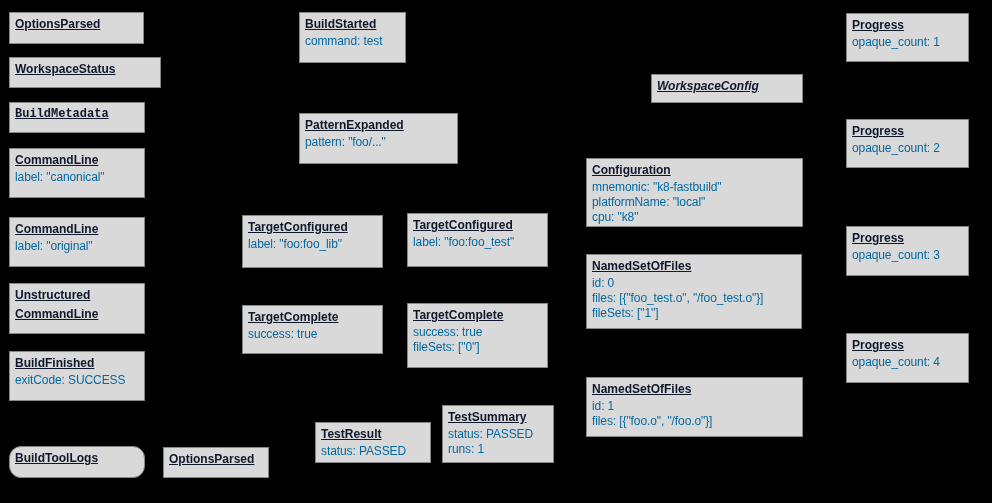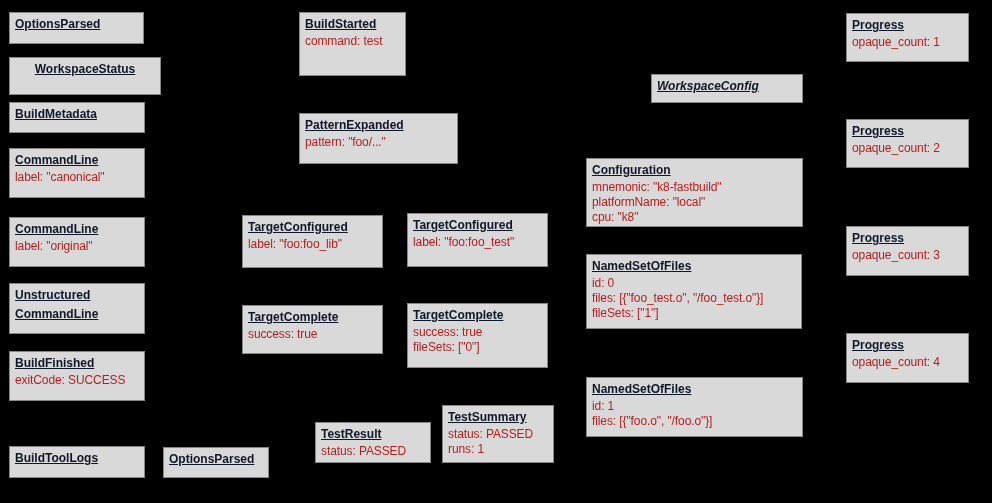--- a/index.html
+++ b/index.html
@@ -28,39 +28,39 @@
     font-size: 12px;
     line-height: 19px;
     font-weight: bold;
     text-decoration: underline;
     color: #0f172a;
     white-space: normal;
   }
   .node-line {
     font-size: 12px;
     line-height: 15px;
-    color: #b91c1c;
+    color: #0369a1;
     white-space: nowrap;
     letter-spacing: -0.1px;
   }
 </style>
 </head>
 <body>
 
 <div id="canvas">
 
   <div class="node" style="left:9px;top:12px;width:135px;height:32px;">
     <div class="node-title">OptionsParsed</div>
   </div>
 
-  <div class="node" style="left:9px;top:57px;width:152px;height:38px;text-align:center;">
+  <div class="node" style="left:9px;top:57px;width:152px;height:31px;">
     <div class="node-title">WorkspaceStatus</div>
   </div>
 
-  <div class="node" style="left:9px;top:102px;width:136px;height:31px;">
+  <div class="node" style="left:9px;top:102px;width:136px;height:31px;font-family:Liberation Mono, monospace;">
     <div class="node-title">BuildMetadata</div>
   </div>
 
   <div class="node" style="left:9px;top:148px;width:136px;height:50px;">
     <div class="node-title">CommandLine</div>
     <div class="node-line">label: "canonical"</div>
   </div>
 
   <div class="node" style="left:9px;top:217px;width:136px;height:50px;">
     <div class="node-title">CommandLine</div>
@@ -69,29 +69,29 @@
 
   <div class="node" style="left:9px;top:283px;width:136px;height:51px;">
     <div class="node-title">Unstructured CommandLine</div>
   </div>
 
   <div class="node" style="left:9px;top:351px;width:136px;height:50px;">
     <div class="node-title">BuildFinished</div>
     <div class="node-line">exitCode: SUCCESS</div>
   </div>
 
-  <div class="node" style="left:9px;top:446px;width:136px;height:32px;">
+  <div class="node" style="left:9px;top:446px;width:136px;height:32px;border-radius:12px;">
     <div class="node-title">BuildToolLogs</div>
   </div>
 
   <div class="node" style="left:163px;top:447px;width:106px;height:31px;">
     <div class="node-title">OptionsParsed</div>
   </div>
 
-  <div class="node" style="left:299px;top:12px;width:107px;height:64px;">
+  <div class="node" style="left:299px;top:12px;width:107px;height:51px;">
     <div class="node-title">BuildStarted</div>
     <div class="node-line">command: test</div>
   </div>
 
   <div class="node" style="left:299px;top:113px;width:159px;height:51px;">
     <div class="node-title">PatternExpanded</div>
     <div class="node-line">pattern: "foo/..."</div>
   </div>
 
   <div class="node" style="left:242px;top:215px;width:141px;height:53px;">

